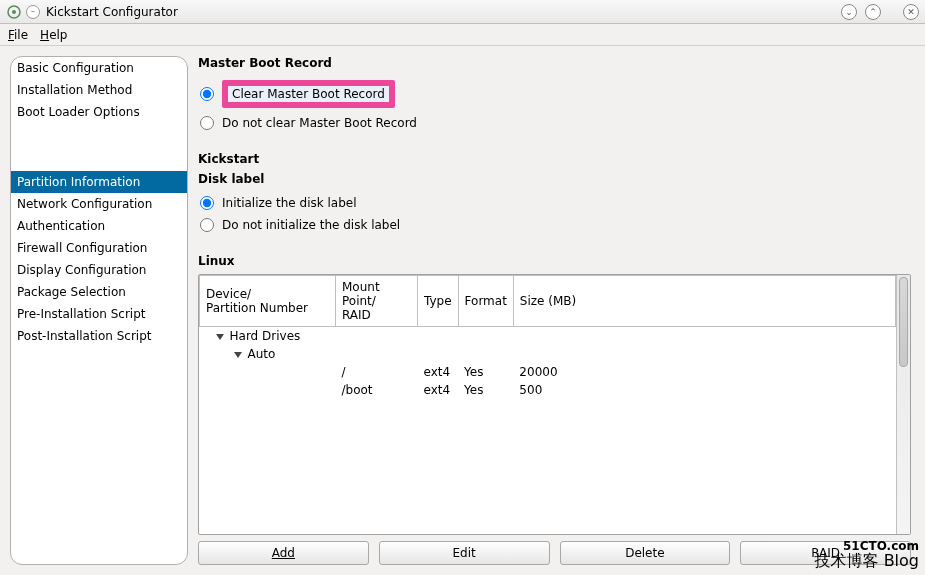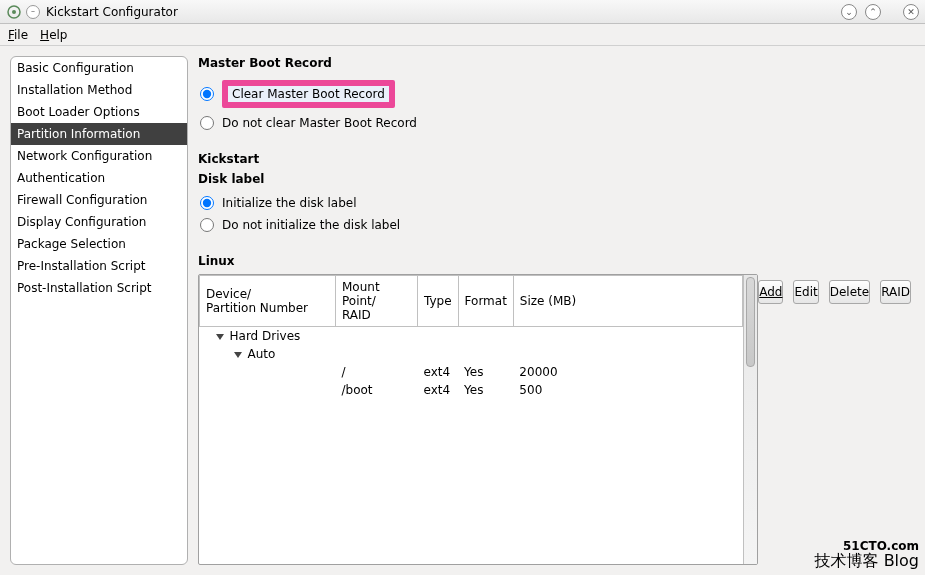--- a/index.html
+++ b/index.html
@@ -16,35 +16,35 @@
 
 
 .menubar { height: 22px; background: #f2f1f0; display: flex; align-items: center; padding: 0 8px; gap: 12px; border-bottom: 1px solid #d0d0d0; }
 .menubar .menu-item { cursor: pointer; }
 .menubar .menu-item .accel { text-decoration: underline; }
 
 
 .main { display: flex; height: calc(575px - 24px - 22px); padding: 10px; gap: 10px; }
 
 
-.sidebar { width: 178px; background: #fff; border: 1px solid #b0b0b0; border-radius: 6px; overflow: hidden; }
+.sidebar { width: 178px; background: #fff; border: 1px solid #b0b0b0; border-radius: 12px; overflow: hidden; }
 .sidebar-item { padding: 4px 6px; cursor: pointer; white-space: nowrap; }
-.sidebar-item.selected { background: #404040; color: #fff; }
+.sidebar-item.selected { background: #0369a1; color: #fff; margin-top: 48px; }
 
 
 .content { flex: 1; display: flex; flex-direction: column; padding-right: 4px; justify-content: space-between; }
 .section-title { font-weight: bold; margin-bottom: 6px; }
 .radio-group { margin-bottom: 18px; }
 .radio-row { display: flex; align-items: center; gap: 8px; padding: 4px 2px; }
 .radio-row input[type=radio] { width: 14px; height: 14px; cursor: pointer; }
 .radio-row label { cursor: pointer; }
 .radio-row.selected label { border: 6px solid #ec4899; background: #eaf0fa; padding: 1px 4px; border-radius: 2px; }
 
 
-.layout-wrap { flex: 1; display: flex; }
+.layout-wrap { flex: 1; display: flex; flex-direction: column; }
 .table-outer { border: 1px solid #a0a0a0; background: #fff; flex: 1; display: flex; border-radius: 2px; overflow: hidden; }
 .table-body { flex: 1; }
 .table-scrollbar { width: 14px; background: linear-gradient(#e8e8e8,#f4f4f4); border-left: 1px solid #c0c0c0; position: relative; }
 .table-scrollbar .thumb { position: absolute; left: 2px; right: 2px; top: 2px; height: 90px; background: linear-gradient(#d8d8d8,#c8c8c8); border: 1px solid #a8a8a8; border-radius: 4px; }
 
 table.layout-table { border-collapse: collapse; width: 100%; }
 table.layout-table th { background: #fff; border: 1px solid #c0c0c0; padding: 4px 6px; text-align: left; font-weight: normal; vertical-align: middle; height: 36px; }
 table.layout-table td { padding: 2px 6px; }
 .tree-toggle { display: inline-block; width: 0; height: 0; border-left: 4px solid transparent; border-right: 4px solid transparent; border-top: 6px solid #444; margin-right: 6px; vertical-align: middle; }
 .indent1 { padding-left: 16px !important; }

